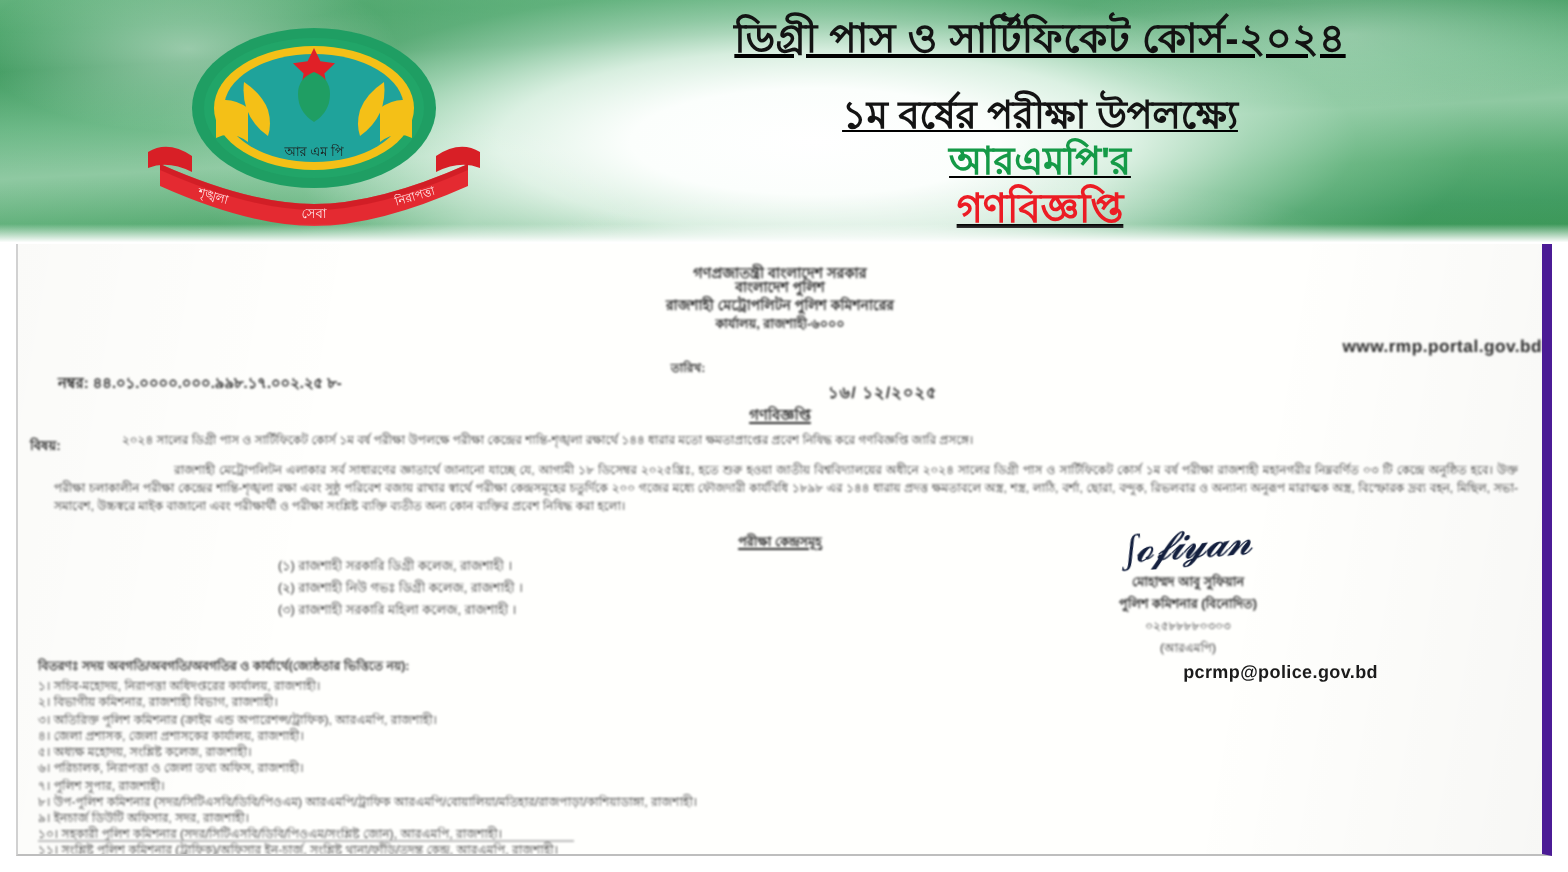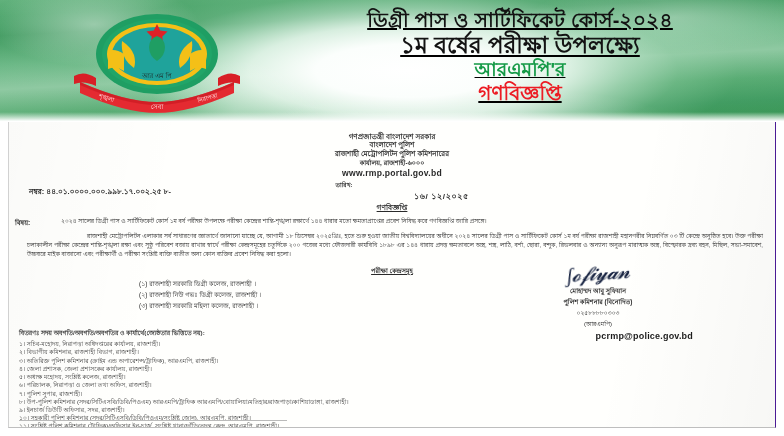--- a/index.html
+++ b/index.html
@@ -35,50 +35,50 @@
   
   .emblem { position:absolute; left:62px; top:8px; width:190px; height:106px; }
   .emblem svg { display:block; width:190px; height:106px; }
 
   
   .banner-text {
     position:absolute; left:270px; top:10px; width:500px;
     text-align:center; line-height:1.08;text-decoration:underline;
   }
   .bt-l1 { font-size:20px; font-weight:bold; color:#131313; letter-spacing:.3px; white-space:nowrap; }
-  .bt-l2 { font-size:23px; font-weight:bold; color:#131313; margin-top:1px; }
+  .bt-l2 { font-size:19px; font-weight:bold; color:#131313; margin-top:17px; }
   .bt-l3 { font-size:19px; font-weight:bold; color:#159A47; margin-top:3px; }
   .bt-l4 { font-size:20px; font-weight:bold; color:#EC1C24; margin-top:2px; }
 
   
   .doc {
     position:absolute; left:8px; top:122px; width:768px; height:306px;
     background:#fdfdfb;
     border-left:1px solid #cfcfcf;
-    border-right:1px solid #4c1d95;
+    border-right:5px solid #4c1d95;
     border-bottom:1px solid #bdbdbd;
     overflow:hidden;
     filter:contrast(1.02);
   }
   .doc:before{
     content:""; position:absolute; inset:0;
     background:linear-gradient(100deg, rgba(0,0,0,0.018) 0%, rgba(0,0,0,0) 22%, rgba(0,0,0,0) 78%, rgba(0,0,0,0.03) 100%);
     pointer-events:none;
   }
 
   
   .scan { color:#2c2c2c; filter:blur(0.42px); -webkit-font-smoothing:antialiased; }
   .scan-soft { color:#3a3a3a; filter:blur(0.55px); }
 
   .letterhead { text-align:center; padding-top:10px; line-height:1.28; }
   .lh1 { font-size:7.2px; font-weight:bold; }
   .lh2 { font-size:7px; font-weight:bold; }
   .lh3 { font-size:7px; font-weight:bold; }
   .lh4 { font-size:6.4px; font-weight:bold; }
-  .lh5 { font-size:8.6px; font-weight:bold; letter-spacing:.25px; margin-top:1px; }
+  .lh5 { font-size:8.6px; font-weight:bold; letter-spacing:.25px; margin-top:1px;text-align:right; }
 
   .memo-row { position:relative; margin-top:5px; height:20px; padding:0 14px; }
   .memo-no { position:absolute; left:20px; top:2px; font-size:7.4px; font-weight:bold; white-space:nowrap; }
   .memo-tgt { position:absolute; left:305px; top:-2px; font-size:6px; text-align:center; width:60px; line-height:1.15; font-weight:bold;}
   .memo-date { position:absolute; left:405px; top:6px; font-size:8px; font-weight:bold; letter-spacing:.6px; }
 
   .notice-title { text-align:center; font-size:7.4px; font-weight:bold; margin-top:-2px; text-decoration:underline; }
 
   .subject { position:relative; margin-top:3px; padding:0 20px 0 6px; }
   .subj-label { position:absolute; left:6px; top:0; font-size:6.6px; font-weight:bold; }

